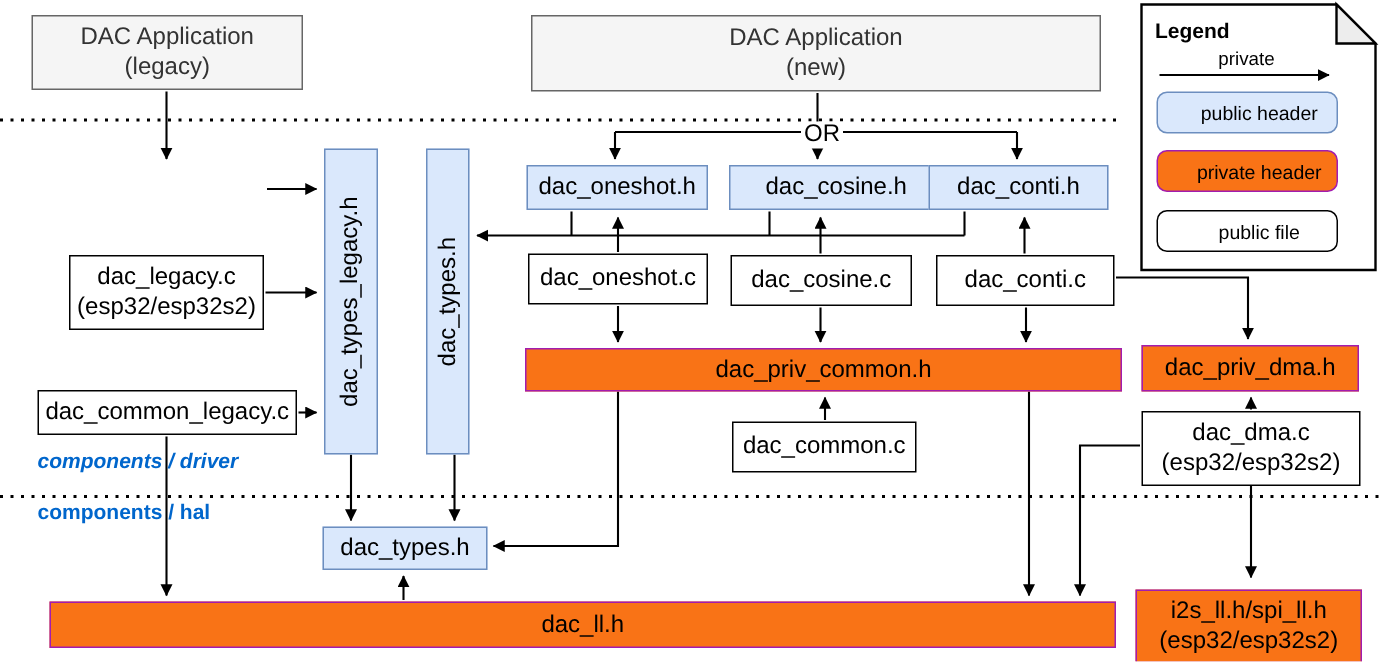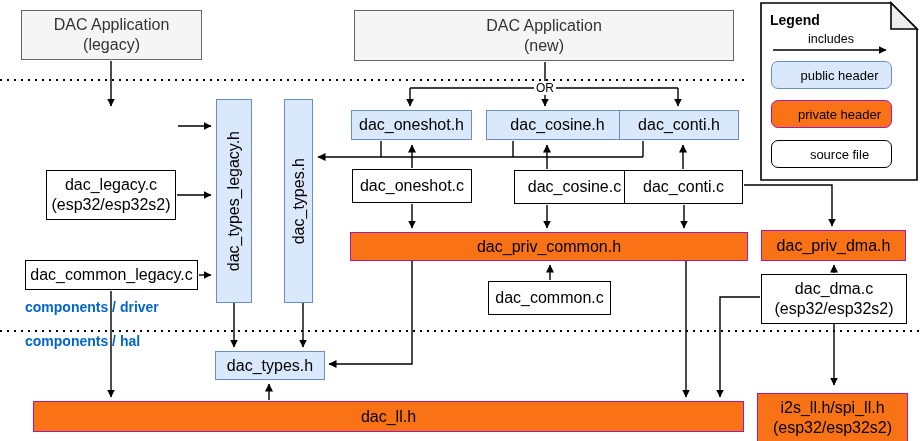--- a/index.html
+++ b/index.html
@@ -17,21 +17,21 @@
   .blue  { background:#dae8fc; border:1px solid #6c8ebf; }
   .red   { background:#f97316; border:1px solid #a21caf; }
   .white { background:#ffffff; border:1px solid #000000; }
   .gray  { background:#f5f5f5; border:1px solid #666666; color:#333; }
   .vnode span { writing-mode:vertical-rl; transform:rotate(180deg); }
   .layer-label {
     position:absolute; z-index:2; font-size:14px; font-weight:bold;
     color:#0066cc; white-space:nowrap;
   }
   .or-label {
-    position:absolute; z-index:3; font-size:12px; color:#000;
+    position:absolute; z-index:3; font-size:16px; color:#000;
     background:#ffffff; padding:0 2px;
   }
   .legend-item {
     position:absolute; z-index:2; box-sizing:border-box; border-radius:7px;
     display:flex; align-items:center; justify-content:center; font-size:13px;padding-left:16px;
   }
   .legend-title { position:absolute; z-index:2; font-size:14px; font-weight:bold; color:#000; }
   .legend-includes { position:absolute; z-index:2; font-size:12.5px; color:#000; text-align:center; }
 </style>
 </head>
@@ -118,37 +118,37 @@
   </div>
   <div class="node white" style="left:46px;top:170px;width:130px;height:50px;">dac_legacy.c
 (esp32/esp32s2)</div>
   <div class="node white" style="left:25px;top:260px;width:173px;height:30px;">dac_common_legacy.c</div>
 
   <div class="node blue" style="left:351px;top:110px;width:121px;height:30px;">dac_oneshot.h</div>
   <div class="node blue" style="left:486px;top:110px;width:143px;height:30px;">dac_cosine.h</div>
   <div class="node blue" style="left:619px;top:110px;width:120px;height:30px;">dac_conti.h</div>
 
   <div class="node white" style="left:352px;top:169px;width:120px;height:34px;">dac_oneshot.c</div>
-  <div class="node white" style="left:487px;top:170px;width:121px;height:34px;margin-left:27px;">dac_cosine.c</div>
+  <div class="node white" style="left:487px;top:170px;width:121px;height:34px;">dac_cosine.c</div>
   <div class="node white" style="left:624px;top:170px;width:119px;height:34px;">dac_conti.c</div>
 
   <div class="node red" style="left:350px;top:232px;width:398px;height:29px;">dac_priv_common.h</div>
   <div class="node red" style="left:761px;top:230px;width:145px;height:31px;text-align:center;">dac_priv_dma.h</div>
 
   <div class="node white" style="left:488px;top:281px;width:123px;height:34px;">dac_common.c</div>
   <div class="node white" style="left:761px;top:274px;width:146px;height:50px;">dac_dma.c
 (esp32/esp32s2)</div>
 
-  <div class="layer-label" style="left:25px;top:299px;">components / driver</div>
+  <div class="layer-label" style="left:25px;top:299px;font-style:italic;">components / driver</div>
   <div class="layer-label" style="left:25px;top:333px;">components / hal</div>
 
   <div class="node blue" style="left:215px;top:351px;width:110px;height:29px;">dac_types.h</div>
   <div class="node red" style="left:33px;top:401px;width:711px;height:31px;">dac_ll.h</div>
   <div class="node red" style="left:757px;top:393px;width:151px;height:49px;">i2s_ll.h/spi_ll.h
 (esp32/esp32s2)</div>
 
   <div class="legend-title" style="left:770px;top:12px;">Legend</div>
-  <div class="legend-includes" style="left:765px;top:32px;width:132px;">includes</div>
+  <div class="legend-includes" style="left:765px;top:32px;width:132px;">private</div>
   <div class="legend-item blue" style="left:771px;top:61px;width:121px;height:28px;">public header</div>
   <div class="legend-item red" style="left:771px;top:100px;width:121px;height:28px;">private header</div>
-  <div class="legend-item white" style="left:771px;top:140px;width:121px;height:28px;">source file</div>
+  <div class="legend-item white" style="left:771px;top:140px;width:121px;height:28px;">public file</div>
 
 </div>
 
 </body></html>

